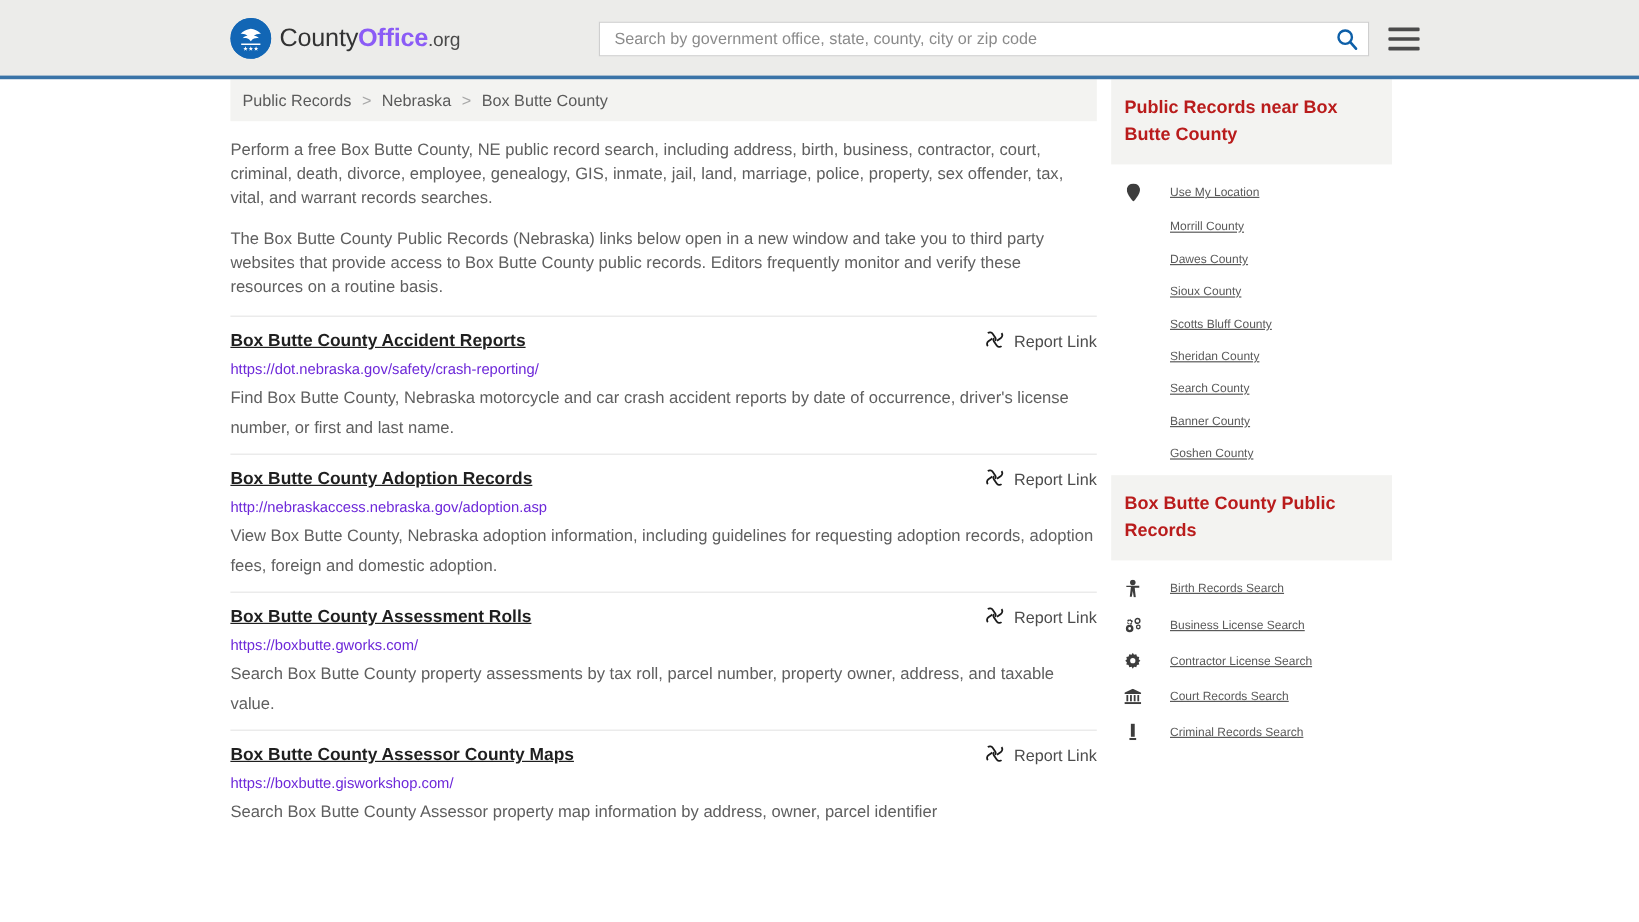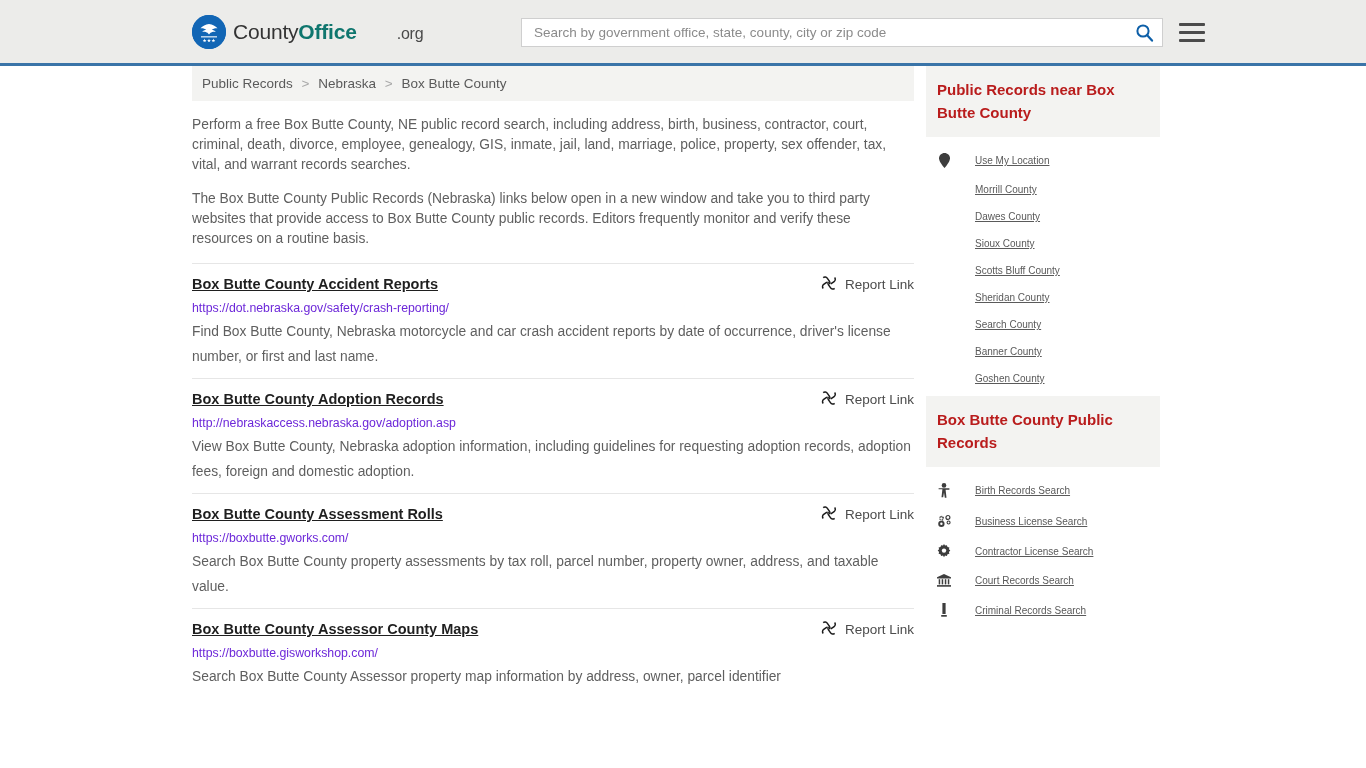--- a/index.html
+++ b/index.html
@@ -34,27 +34,27 @@
     position: relative;
     flex: none;
   }
   .logo-mark svg { position: absolute; left: 0; top: 0; }
   .logo-text {
     font-size: 21px;
     color: #333333;
     letter-spacing: -0.2px;
     white-space: nowrap;
   }
-  .logo-text .b { color: #0f766e; font-weight: bold; margin-top: 23px; }
+  .logo-text .b { color: #8b5cf6; font-weight: bold; margin-top: 23px; }
   .logo-text .c { font-weight: normal; }
-  .logo-text .org { font-size: 16px; color: #4a4a4a; margin-left: 40px; }
+  .logo-text .org { font-size: 16px; color: #4a4a4a; }
 
   .search-area {
     position: absolute;
-    left: 521px;
+    left: 499px;
     top: 18px;
     display: flex;
     align-items: center;
   }
   .search-box {
     width: 642px;
     height: 29px;
     background: #fff;
     border: 1px solid #cfcfcf;
     display: flex;

